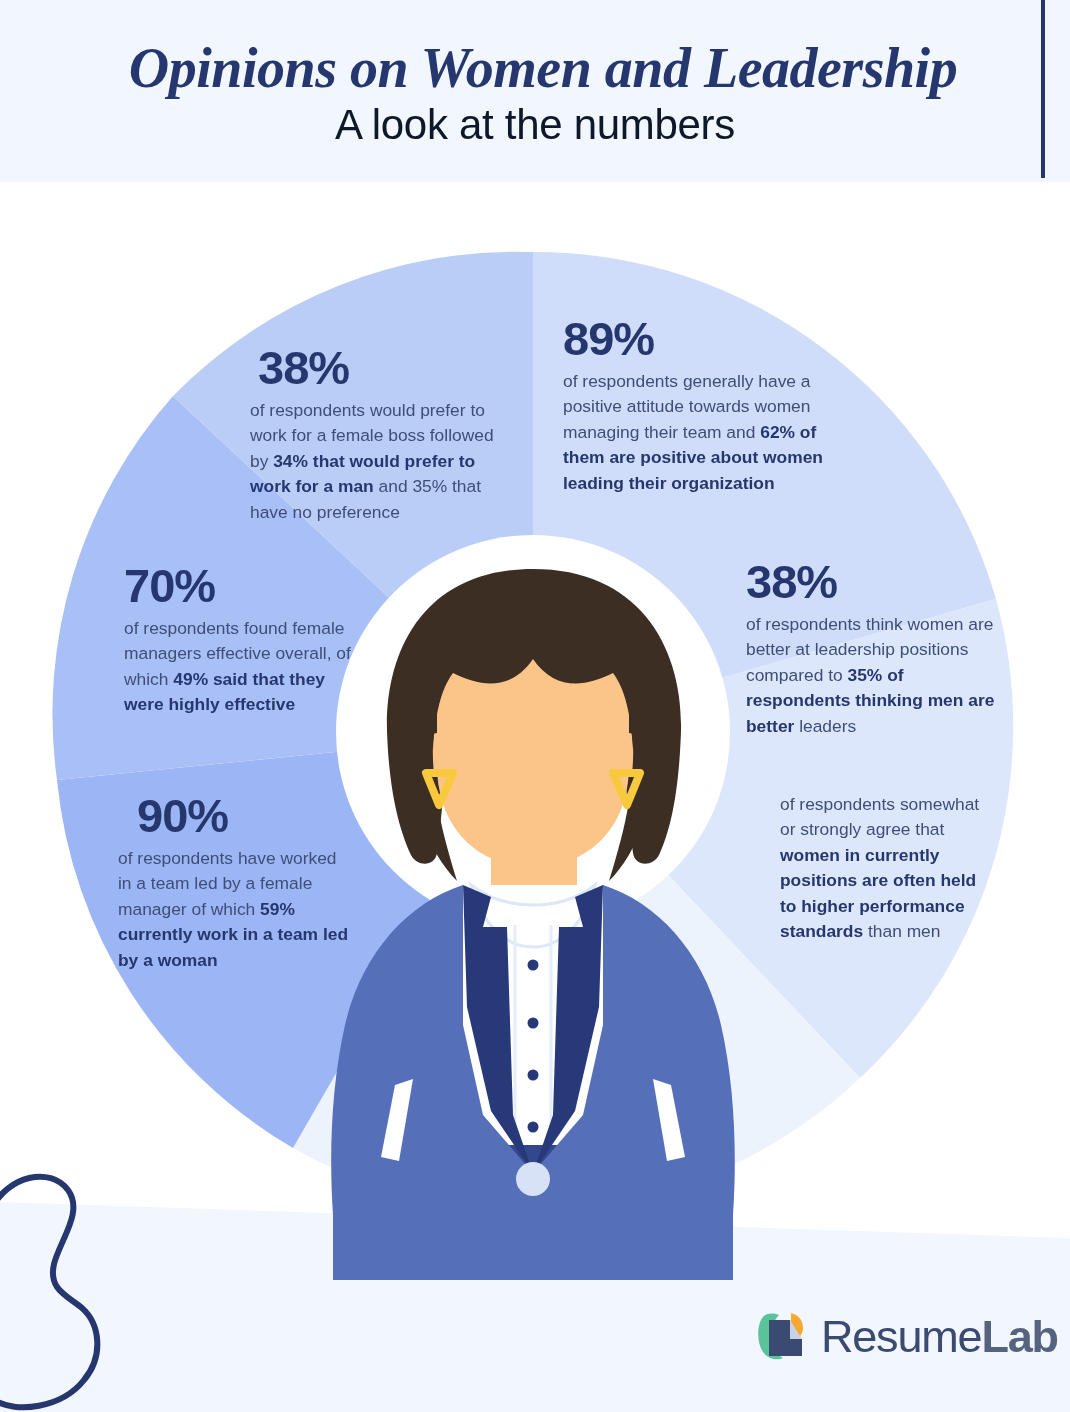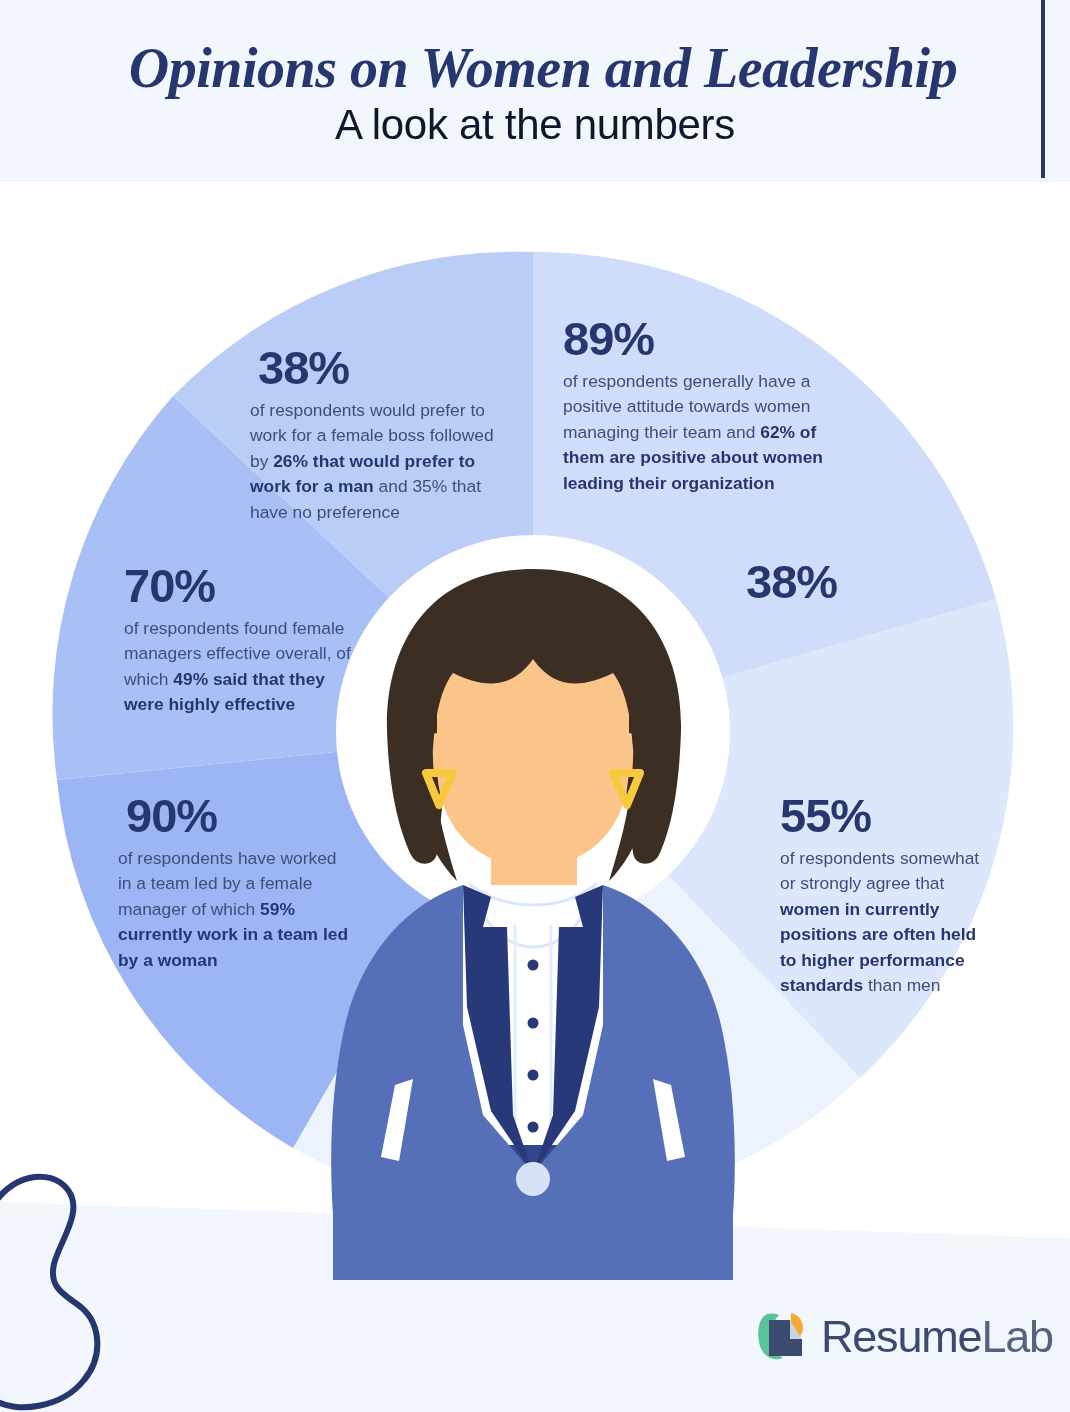--- a/index.html
+++ b/index.html
@@ -73,29 +73,29 @@
   .stat .body b{color:#25376E;font-weight:bold;}
 
   #stat-38-pref{left:250px;top:344px;width:258px;}
   #stat-67{left:563px;top:315px;width:262px;}
   #stat-70{left:86px;top:562px;width:244px;margin-left:38px;}
   #stat-90{left:118px;top:792px;width:236px;}
   #stat-38-lead{left:746px;top:558px;width:266px;}
   #stat-55{left:780px;top:792px;width:212px;}
   #stat-90 .num,#stat-38-pref .num{text-indent:0;}
   #stat-90{text-align:left;}
-  #stat-90 .num{margin-left:8px;}
+  #stat-90 .num{margin-left:19px;}
   #stat-38-pref .num{margin-left:8px;}
 
   
   .logo{position:absolute;left:757px;top:1305px;height:62px;display:flex;align-items:center;gap:14px;}
   .logo-mark{width:50px;height:52px;flex:none;}
   .logo-text{font-size:45px;letter-spacing:-1.2px;color:#3A4A70;line-height:1;}
   .logo-text .b1{font-weight:normal;color:#3A4A70;}
-  .logo-text .b2{font-weight:400;color:#55637F;}
+  .logo-text .b2{font-weight:700;color:#55637F;}
 </style>
 </head>
 <body>
 
 <div class="stage">
 
   <div class="header-band"></div>
   <div class="header-rule"></div>
   <div class="title">Opinions on Women and Leadership</div>
   <div class="subtitle">A look at the numbers</div>
@@ -186,44 +186,44 @@
 
       <path d="M118 530 L136 524 L122 606 L104 602 Z" fill="#FFFFFF"></path>
       <path d="M394 530 L376 524 L390 606 L408 602 Z" fill="#FFFFFF"></path>
 
       <circle cx="256" cy="624" r="17" fill="#D7E2F7"></circle>
     </svg>
   </div>
 
   <div class="stat" id="stat-38-pref">
     <span class="num">38%</span>
-    <span class="body"><span>of respondents would prefer to work for a female boss followed by </span><b>26% that would prefer to work for a man</b><span> and 35% that have no preference</span></span>
+    <span class="body"><span>of respondents would prefer to work for a female boss followed by </span><b>34% that would prefer to work for a man</b><span> and 35% that have no preference</span></span>
   </div>
 
   <div class="stat" id="stat-67">
     <span class="num">89%</span>
     <span class="body"><span>of respondents generally have a positive attitude towards women managing their team and </span><b>62% of them are positive about women leading their organization</b></span>
   </div>
 
   <div class="stat" id="stat-70">
     <span class="num">70%</span>
     <span class="body"><span>of respondents found female managers effective overall, of which </span><b>49% said that they were highly effective</b></span>
   </div>
 
   <div class="stat" id="stat-90">
     <span class="num">90%</span>
     <span class="body"><span>of respondents have worked in a team led by a female manager of which </span><b>59% currently work in a team led by a woman</b></span>
   </div>
 
   <div class="stat" id="stat-38-lead">
     <span class="num">38%</span>
+    <span class="body"><span>of respondents think women are better at leadership positions compared to </span><b>35% of respondents thinking men are better</b><span> leaders</span></span>
   </div>
 
   <div class="stat" id="stat-55">
-    <span class="num">55%</span>
     <span class="body"><span>of respondents somewhat or strongly agree that </span><b>women in currently positions are often held to higher performance standards</b><span> than men</span></span>
   </div>
 
   <div class="logo">
     <svg class="logo-mark" viewBox="0 0 50 52">
       <path d="M7 6 C0 12 -1 32 6 42 C11 49 20 51 26 48 C18 44 14 34 14 26 C14 17 17 10 22 5 C16 3 11 3 7 6 Z" fill="#5AC39A"></path>
       <path d="M33 3 C41 4 46 10 46 18 C46 25 41 30 34 30 L34 3 Z" fill="#F6A833"></path>
       <path d="M12 10 L33 10 L33 29 L45 29 L45 46 L12 46 Z" fill="#3A4A70"></path>
       <path d="M33 10 L45 29 L33 29 Z" fill="#C9D3E3"></path>
     </svg>

